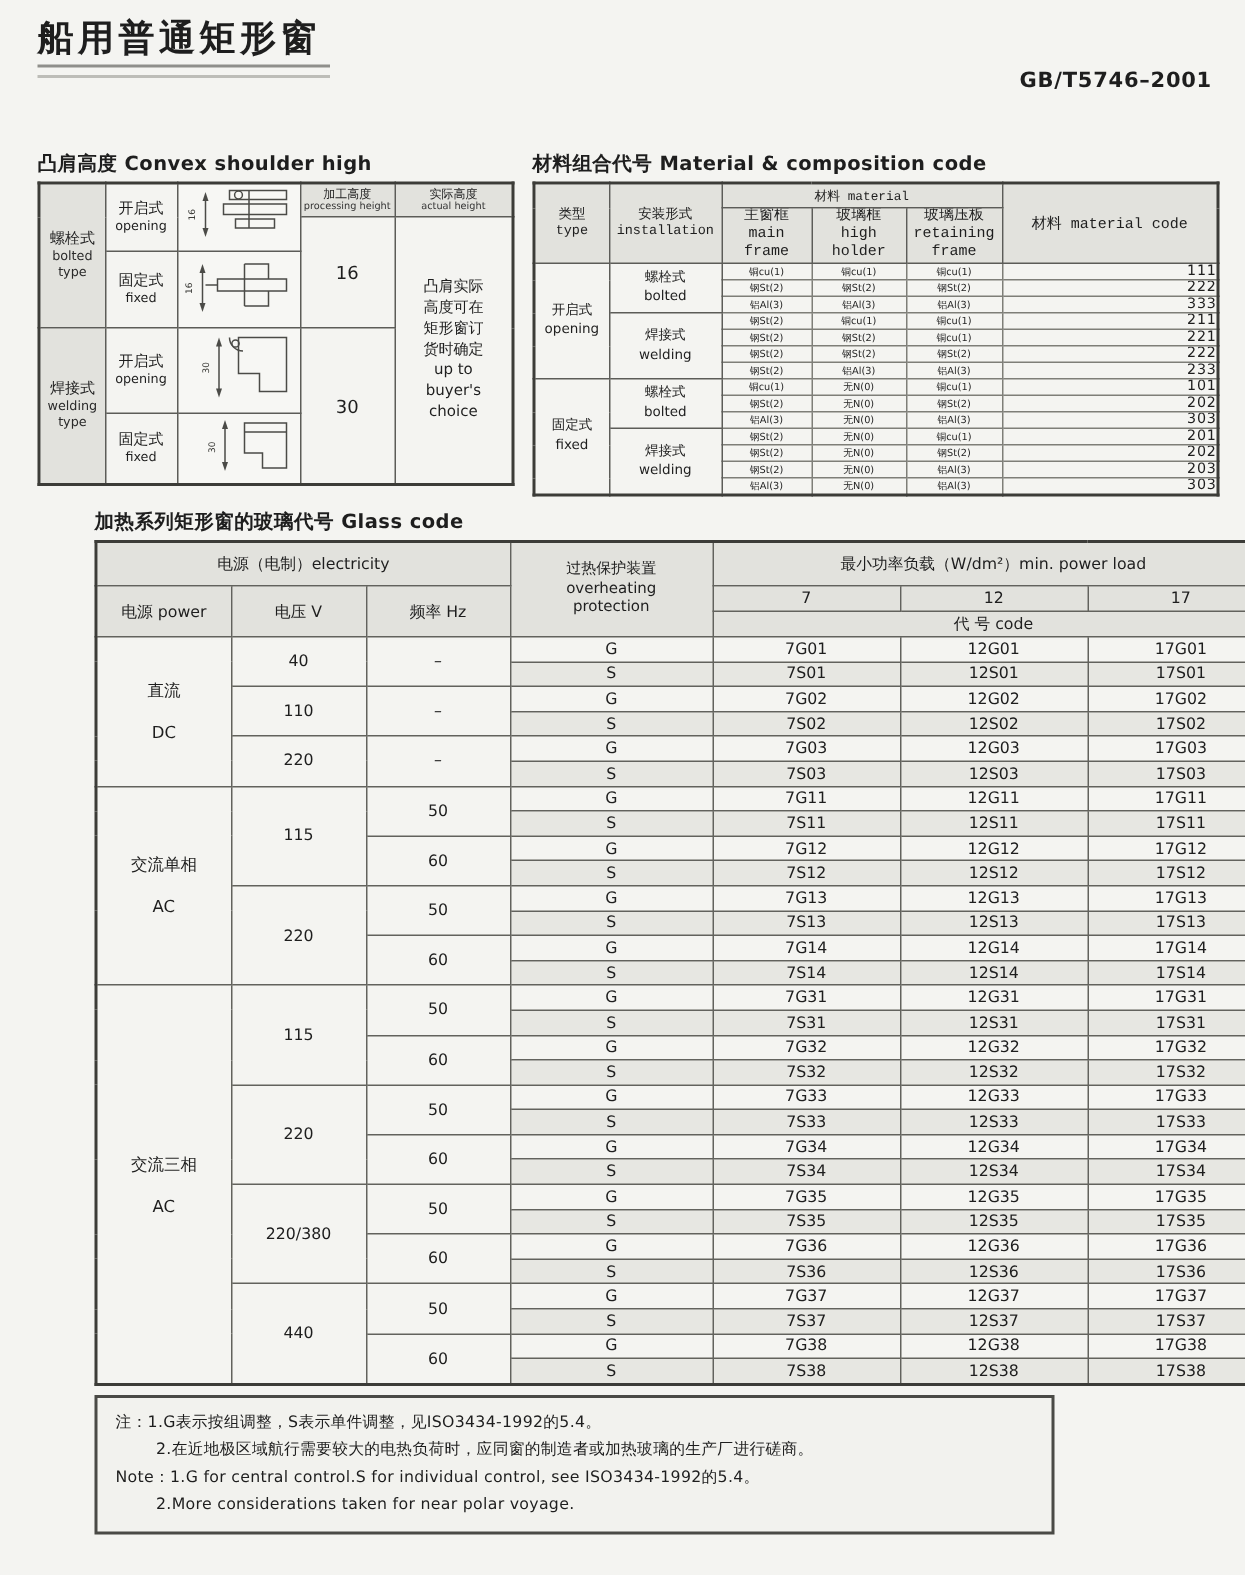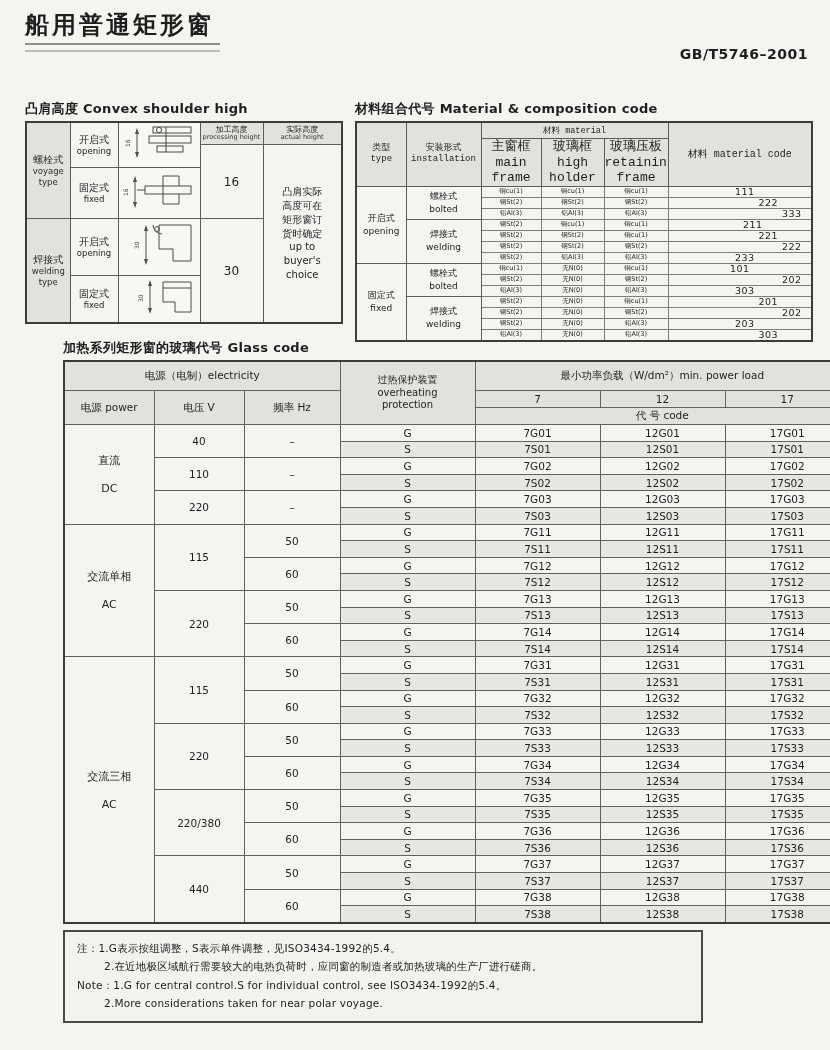--- a/index.html
+++ b/index.html
@@ -30,28 +30,28 @@
   .s-row-label{font-size:10px;line-height:1.3;}
   .s-row-label .en{font-size:8.5px;}
   .s-hdr{font-size:8px;line-height:1.15;background:#e2e2dd;}
   .s-hdr .en{font-size:6.5px;color:#333;}
   .s-num{font-size:12px;}
   .s-note{font-size:10px;line-height:1.38;}
   .diag-cell{background:#f7f7f4;}
   
   .material-table{width:456px;border:2px solid #3c3c38;}
   .material-table .mh0 td{height:15px;font-size:8.5px;}
-  .material-table .mh1 td{height:32px;font-size:13px;line-height:1.2;}
+  .material-table .mh1 td{height:32px;font-size:10px;line-height:1.2;}
   .material-table thead td{background:#e2e2dd;font-family:Liberation Mono, monospace;}
   .material-table thead .m-code-h{font-size:10px;}
   .material-table thead .m-big{font-size:9px;line-height:1.25;}
   .material-table tbody td{height:10px;font-size:6.5px;line-height:1.05;border-color:#7e7e78;}
   .m-type,.m-inst{font-size:9px !important;line-height:1.2 !important;border-color:#5c5c58 !important;}
   .m-type div,.m-inst div{margin:2px 0;}
-  .m-code{text-align:center;font-size:9.5px !important;letter-spacing:.5px;}
+  .m-code{text-align:right;font-size:9.5px !important;letter-spacing:.5px;}
   
   .glass-table{width:786px;border:2px solid #3c3c38;}
   .glass-table td{border-color:#62625d;}
   .glass-table thead td{background:#e2e2dd;font-size:10.5px;}
   .glass-table .gh0 td{height:28px;}
   .glass-table .gh1 td{height:16px;}
   .glass-table .gh2 td{height:16px;}
   .glass-table .prot{font-size:10px;line-height:1.25;}
   .glass-table tbody td{height:15.6px;font-size:10.5px;}
   .pcell div{margin:14px 0;font-size:11px;}
@@ -81,21 +81,21 @@
           <col style="width:44px">
           <col style="width:48px">
           <col style="width:82px">
           <col style="width:63px">
           <col style="width:79px">
         </colgroup>
       <tbody>
           <tr class="sr0">
         <td rowspan="3" class="s-group">
           <div>螺栓式</div>
-          <div class="en">voyage type</div>
+          <div class="en">bolted type</div>
         </td>
         <td rowspan="2" class="s-row-label">
           <div>开启式</div>
           <div class="en">opening</div>
         </td>
         <td rowspan="2" class="diag-cell">
           <svg width="80" height="40" viewBox="0 0 80 40">
             <g stroke="#4b4b47" fill="none" stroke-width="1">
               <rect x="34" y="4" width="38" height="6"></rect>
                   <rect x="30" y="13" width="42" height="7"></rect>

